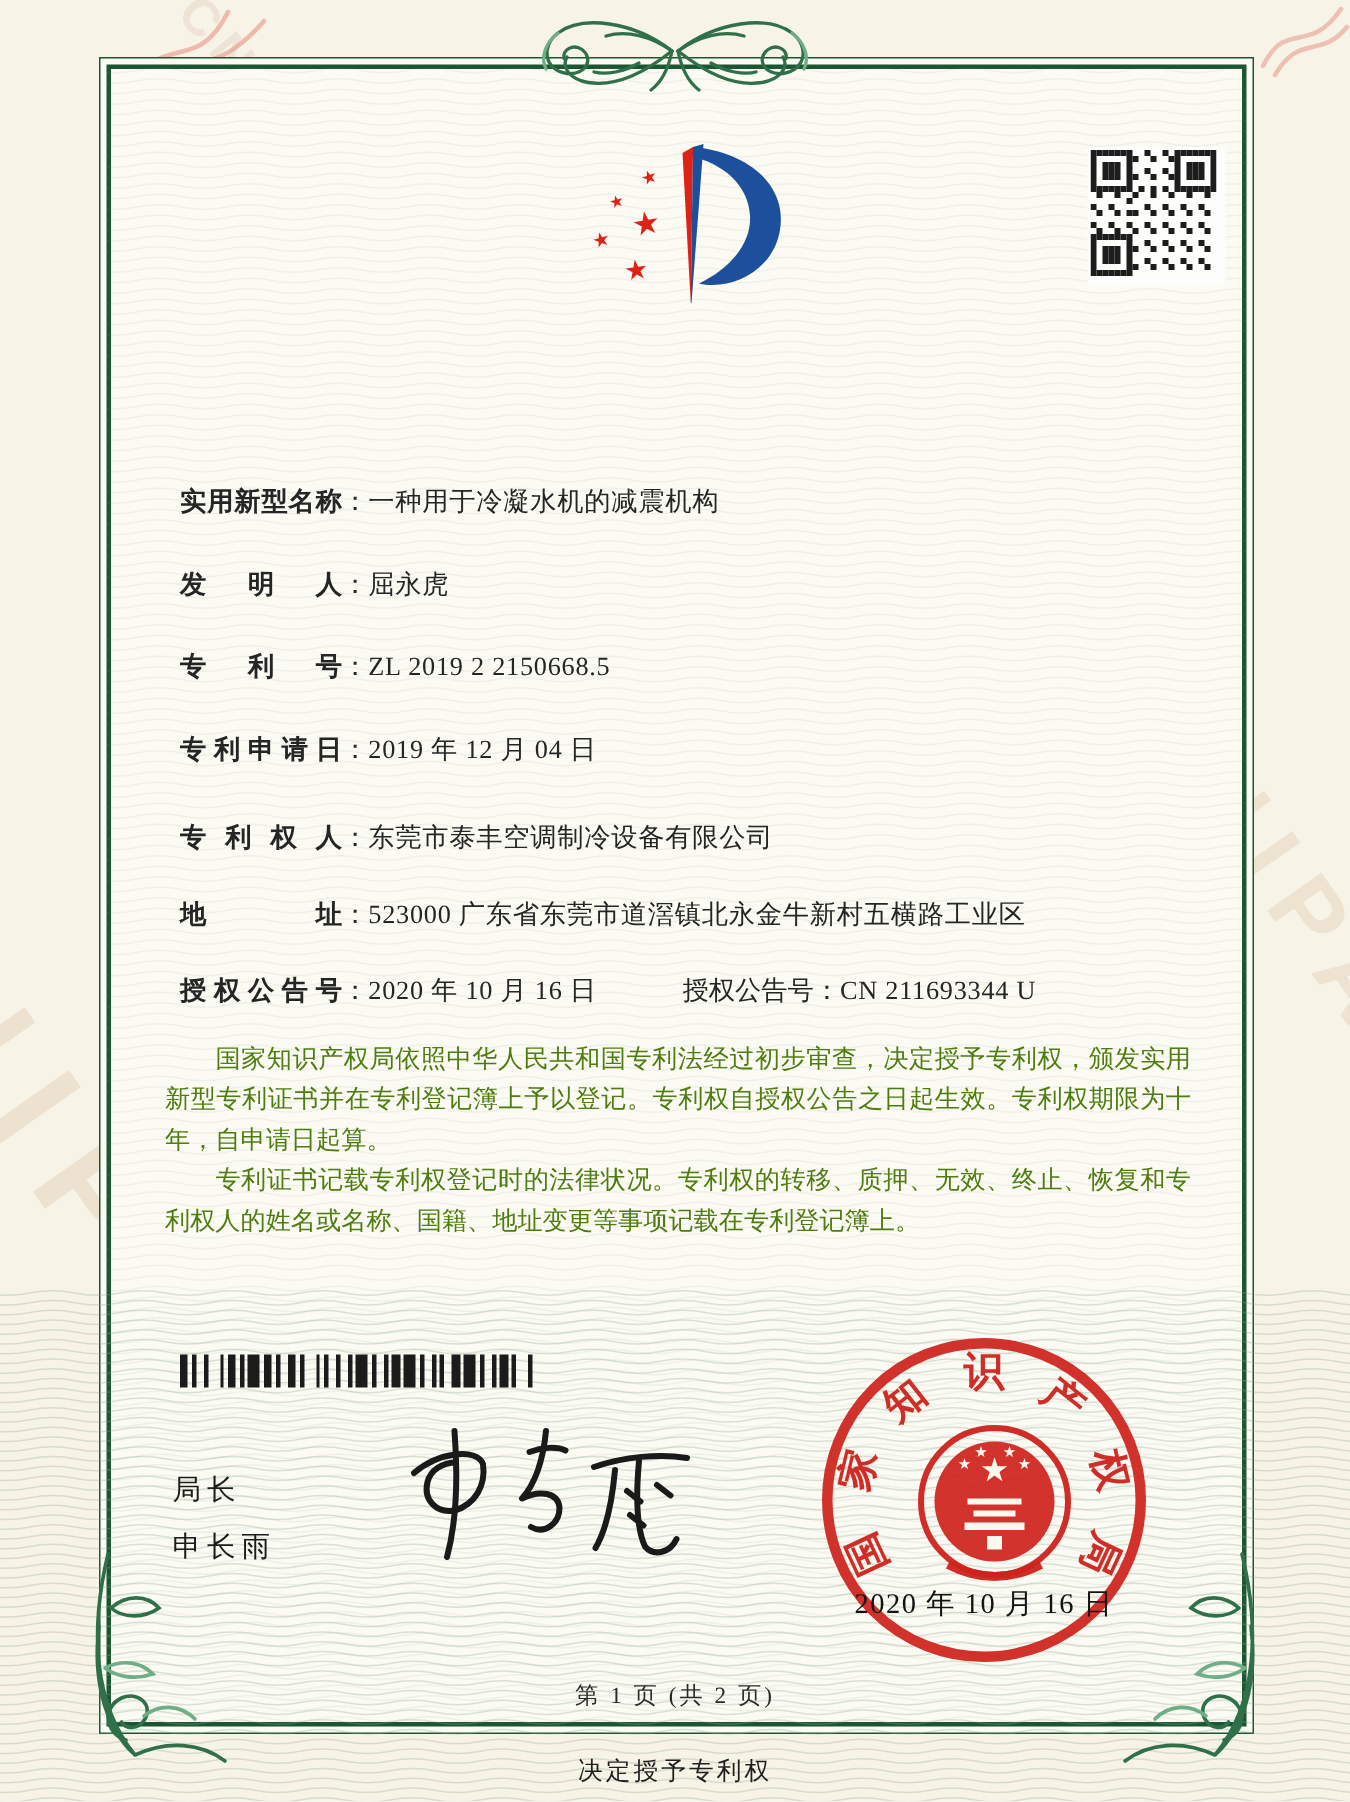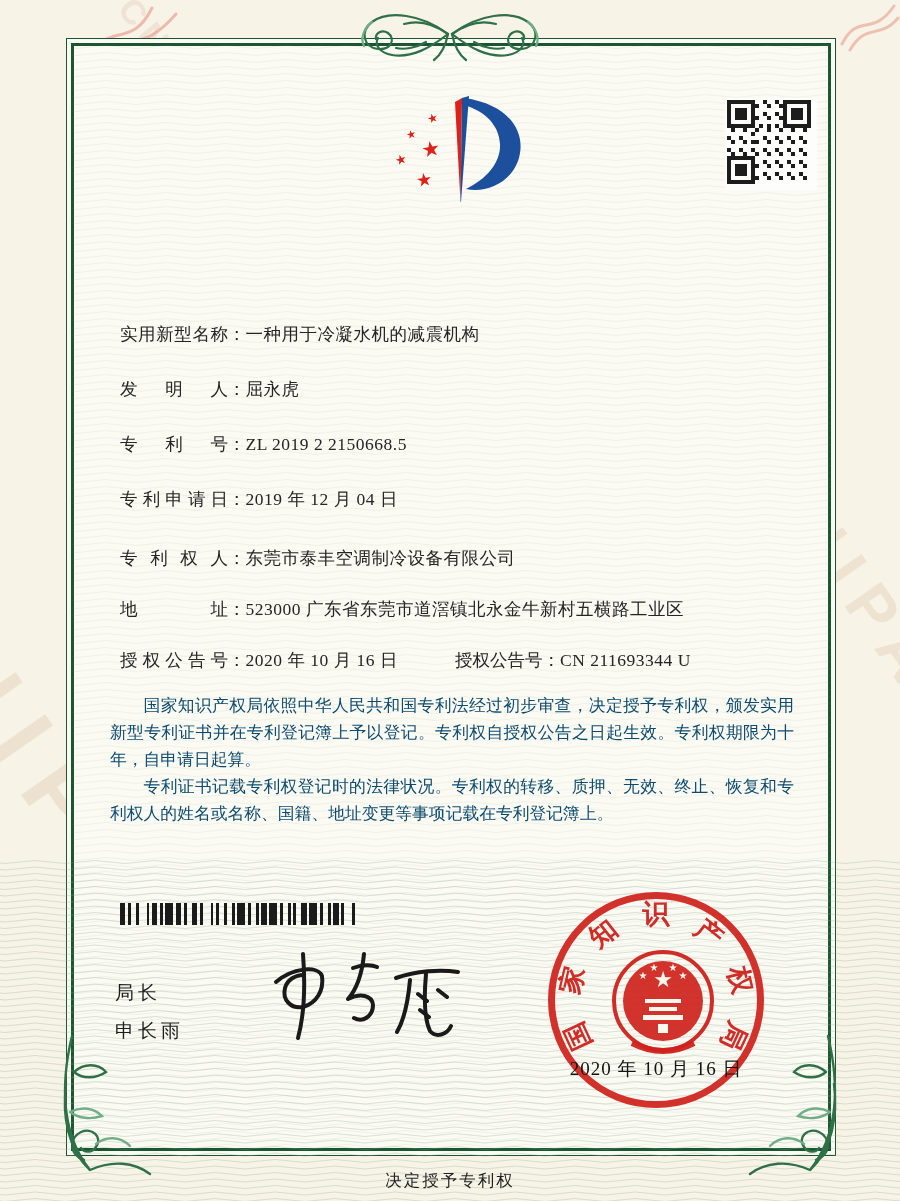--- a/index.html
+++ b/index.html
@@ -17,28 +17,28 @@
   .cert-number{position:absolute;left:100px;top:92px;font-size:17px;letter-spacing:2px;color:#3b3b3b;}
   .logo{position:absolute;left:368px;top:90px;width:164px;height:118px;}
   .qr{position:absolute;left:725px;top:98px;width:88px;height:88px;background:#fdfdfb;padding:2px;}
   .qr svg{display:block;}
   .title{position:absolute;left:0;right:0;top:210px;text-align:center;font-size:43px;font-weight:bold;
     letter-spacing:12px;color:#0e0e0e;}
 
   
   .fields{position:absolute;left:120px;top:322px;width:680px;font-size:17.5px;color:#252525;}
   .frow{position:absolute;left:0;white-space:nowrap;}
-  .flabel{display:inline-block;width:108px;text-align:justify;text-align-last:justify;vertical-align:top;}
+  .flabel{display:inline-block;width:108px;text-align:justify;text-align-last:justify;vertical-align:top;font-weight:bold;}
   .fcolon{display:inline-block;}
   .fvalue{letter-spacing:.5px;}
   .grant-no{position:absolute;left:335px;top:0;white-space:nowrap;}
 
   
   .paras{position:absolute;left:110px;top:692px;width:684px;font-size:16.8px;line-height:27px;
-    color:#0c4a6e;text-align:justify;}
+    color:#4d7c0f;text-align:justify;}
   .paras p{margin:0;text-indent:2em;}
 
   
   .barcode{position:absolute;left:120px;top:903px;width:240px;height:22px;display:flex;align-items:stretch;}
   .barcode i{display:block;height:100%;}
 
   
   .dir-title{position:absolute;left:115px;top:980px;font-size:19px;letter-spacing:4px;color:#1c1c1c;
     font-family:"Liberation Sans","DejaVu Sans",sans-serif;}
   .dir-name{position:absolute;left:115px;top:1018px;font-size:19px;letter-spacing:4px;color:#1c1c1c;
@@ -660,15 +660,16 @@
   <span class="seal-char" style="left: 23.0575px; top: 137.345px; transform: translate(-50%, -50%) rotate(-115deg);">国</span>
       <span class="seal-char" style="left: 17.3181px; top: 81.167px; transform: translate(-50%, -50%) rotate(-76.6667deg);">家</span>
       <span class="seal-char" style="left: 47.6597px; top: 33.5403px; transform: translate(-50%, -50%) rotate(-38.3333deg);">知</span>
       <span class="seal-char" style="left: 101px; top: 15px; transform: translate(-50%, -50%) rotate(0deg);">识</span>
       <span class="seal-char" style="left: 154.34px; top: 33.5403px; transform: translate(-50%, -50%) rotate(38.3333deg);">产</span>
       <span class="seal-char" style="left: 184.682px; top: 81.167px; transform: translate(-50%, -50%) rotate(76.6667deg);">权</span>
       <span class="seal-char" style="left: 178.942px; top: 137.345px; transform: translate(-50%, -50%) rotate(115deg);">局</span>
     </div>
   <div class="seal-date">2020 年 10 月 16 日</div>
 
+  <div class="page-info">第 1 页 (共 2 页)</div>
   <div class="cont-note">决定授予专利权</div>
 
 </div>
 
 </body></html>

